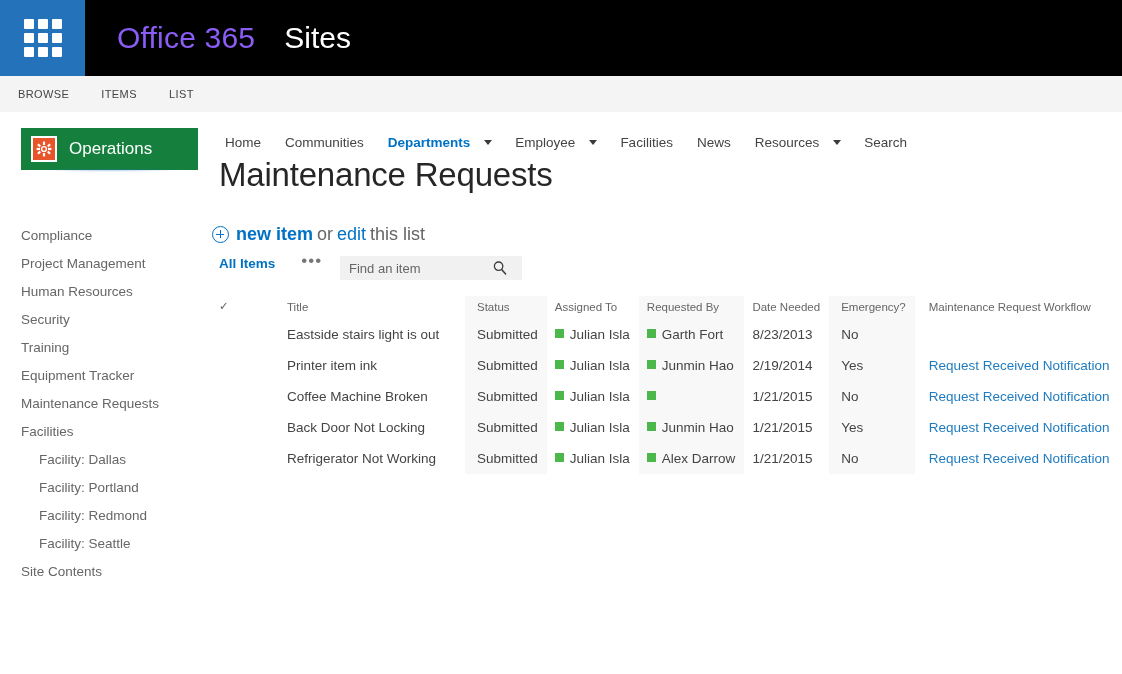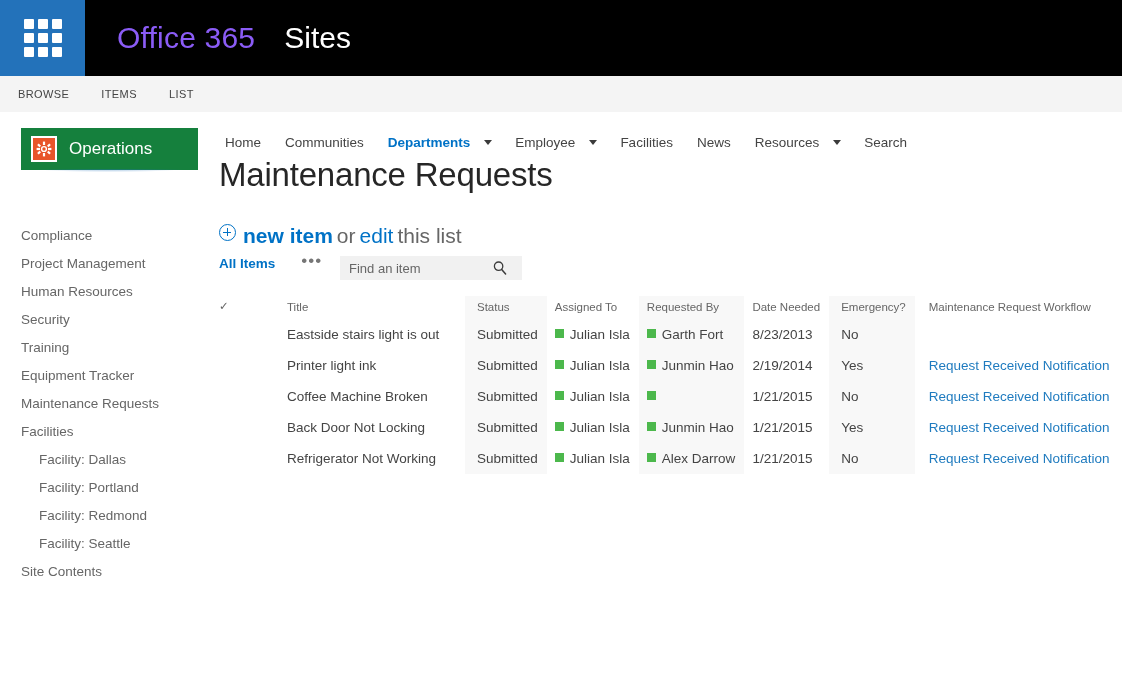--- a/index.html
+++ b/index.html
@@ -151,23 +151,23 @@
   .page-title {
     position: absolute; left: 219px; top: 156px;
     font-size: 33px;
     font-weight: 300;
     color: #262626;
     letter-spacing: -0.2px;
     white-space: nowrap;
   }
 
   .newitem-row {
-    position: absolute; left: 219px; top: 224px;
-    display: flex; 
-    font-size: 21px;
+    position: absolute; left: 212px; top: 224px;
+    display: flex; align-items: center;
+    font-size: 18px;
   }
   .plus-icon {
     width: 17px; height: 17px;
     border: 1.6px solid #0072c6;
     border-radius: 50%;
     position: relative;
     margin-right: 7px;
     flex: 0 0 auto;
     cursor: pointer;
   }
@@ -413,21 +413,21 @@
       <td class="col-title">Eastside stairs light is out</td>
       <td class="col-status shade">Submitted</td>
       <td class="col-assigned"><span class="presence"></span><span class="person">Julian Isla</span></td>
       <td class="col-requested shade"><span class="presence"></span><span class="person">Garth Fort</span></td>
       <td class="col-date">8/23/2013</td>
       <td class="col-emerg shade">No</td>
       <td class="col-wf"><span class="wf-link"></span></td>
     </tr>
     <tr>
       <td class="col-check"></td>
-      <td class="col-title">Printer light ink</td>
+      <td class="col-title">Printer item ink</td>
       <td class="col-status shade">Submitted</td>
       <td class="col-assigned"><span class="presence"></span><span class="person">Julian Isla</span></td>
       <td class="col-requested shade"><span class="presence"></span><span class="person">Junmin Hao</span></td>
       <td class="col-date">2/19/2014</td>
       <td class="col-emerg shade">Yes</td>
       <td class="col-wf"><span class="wf-link">Request Received Notification</span></td>
     </tr>
     <tr>
       <td class="col-check"></td>
       <td class="col-title">Coffee Machine Broken</td>

